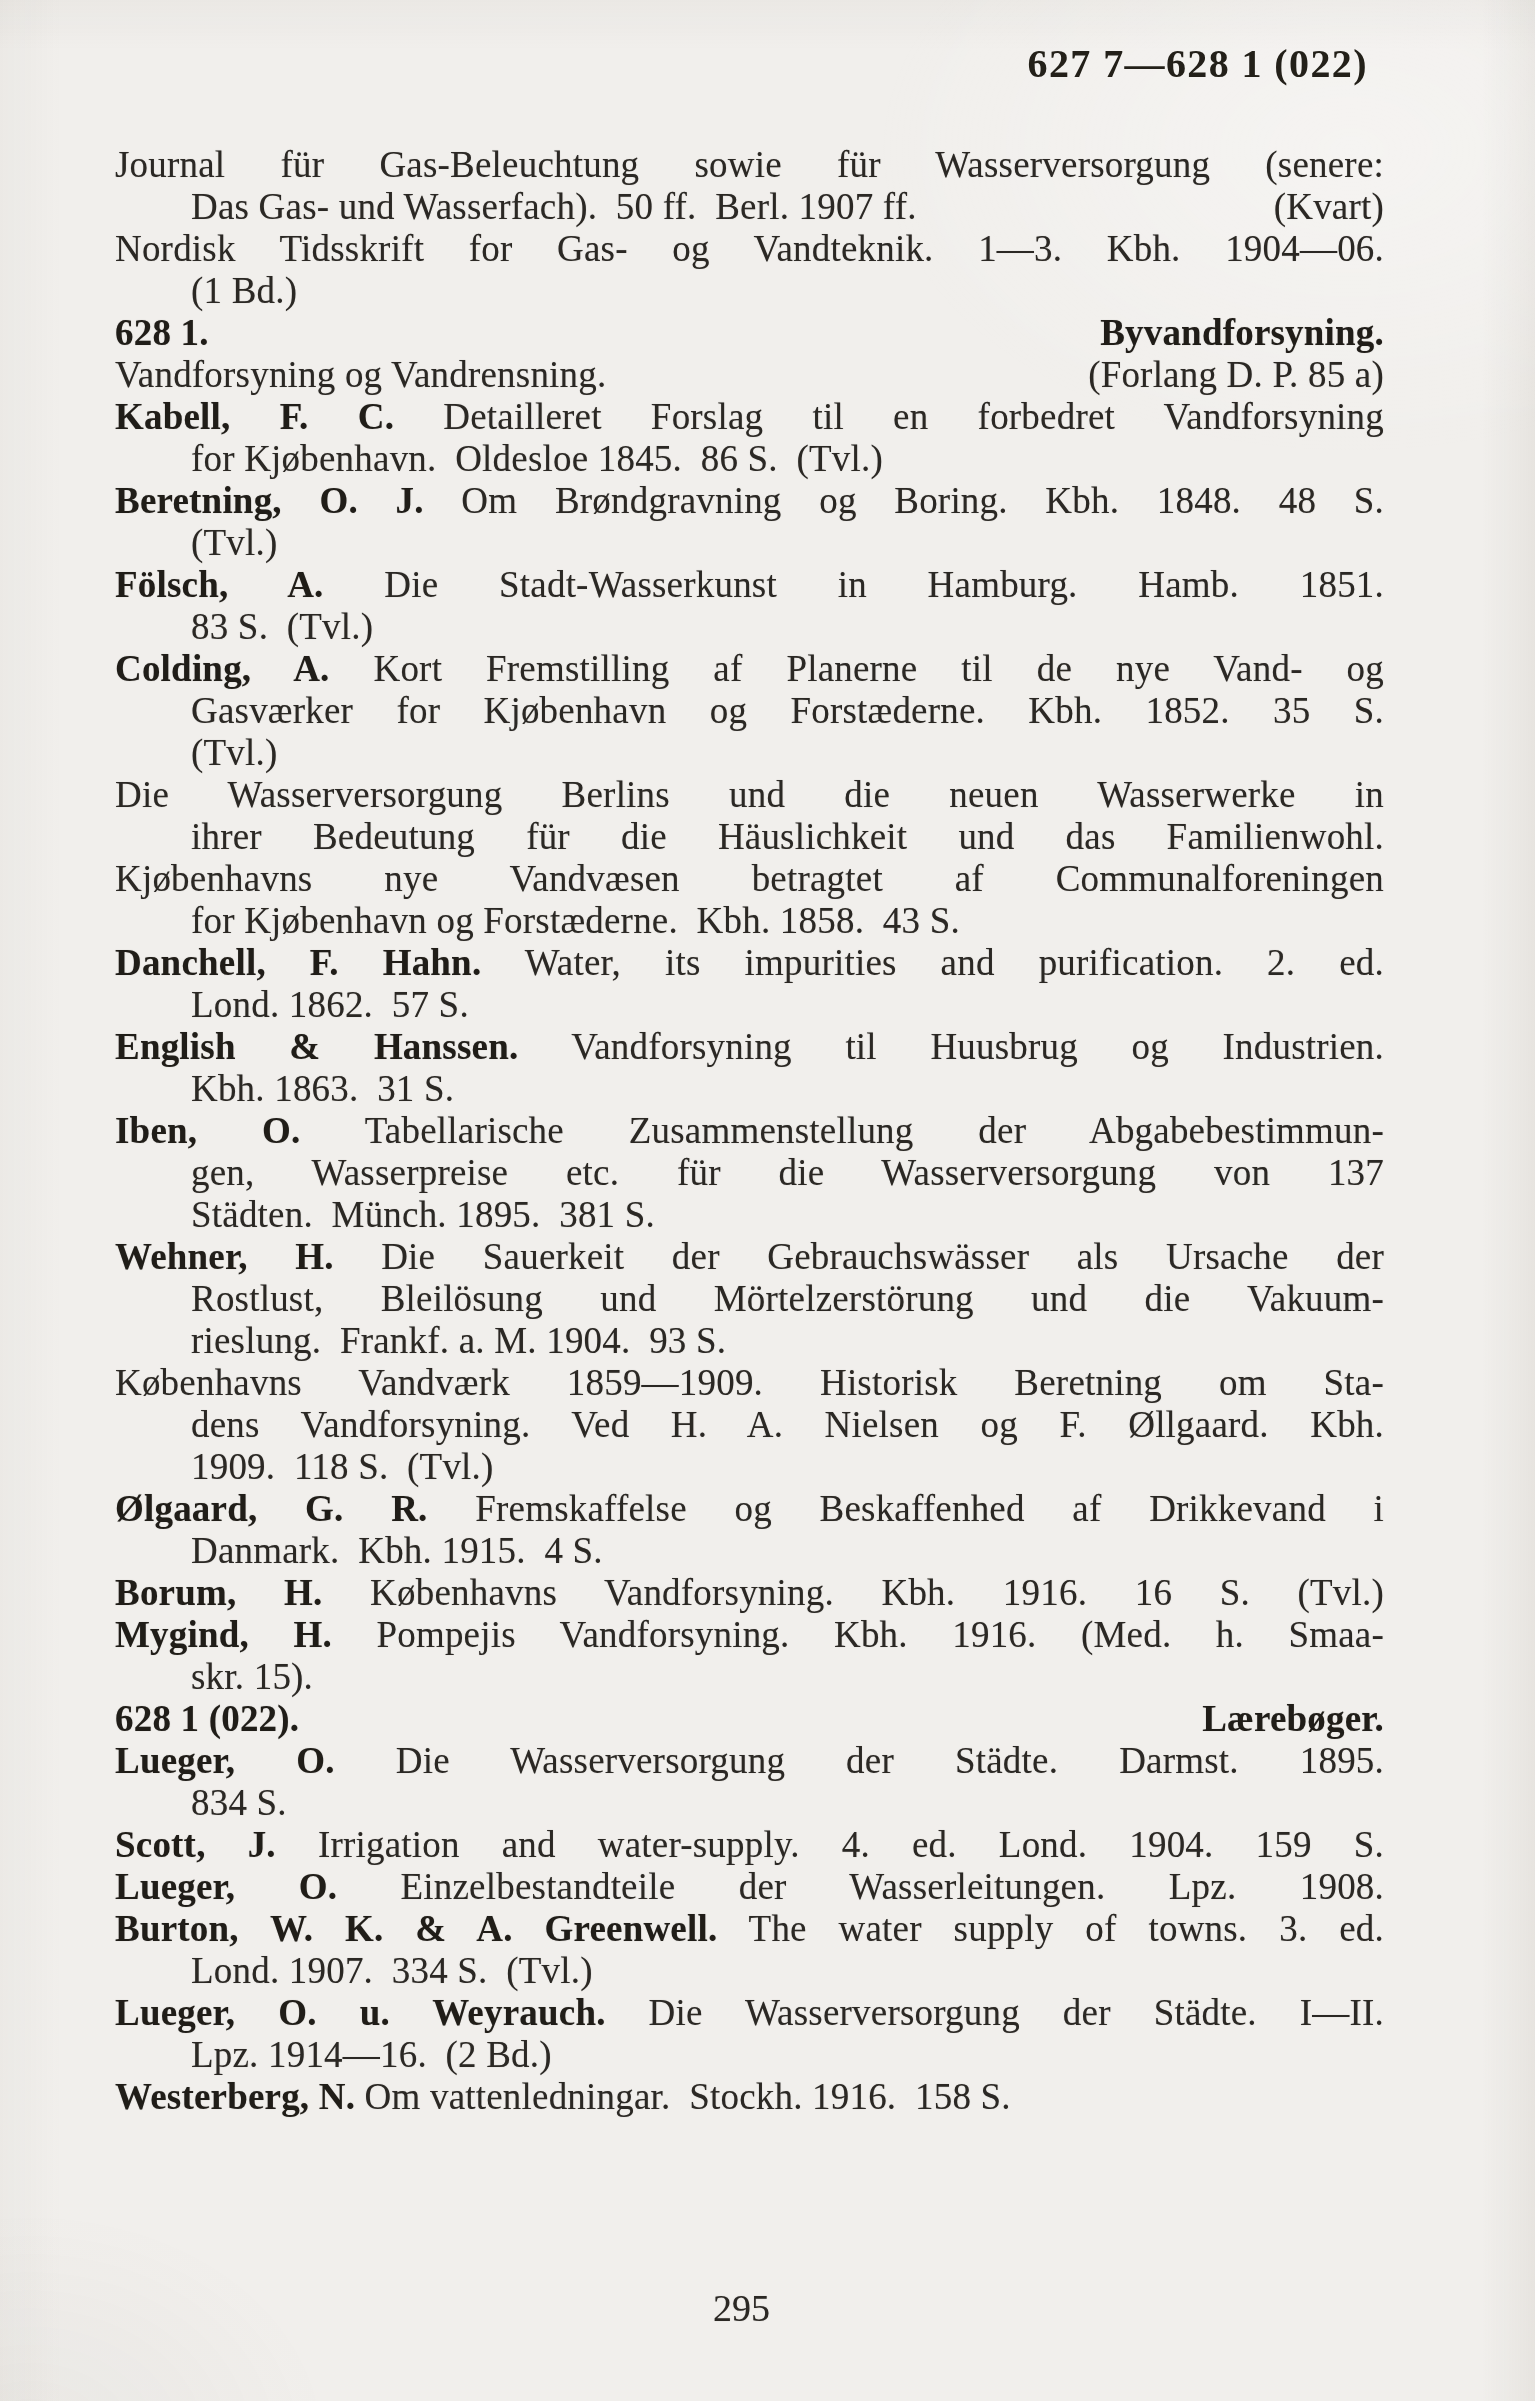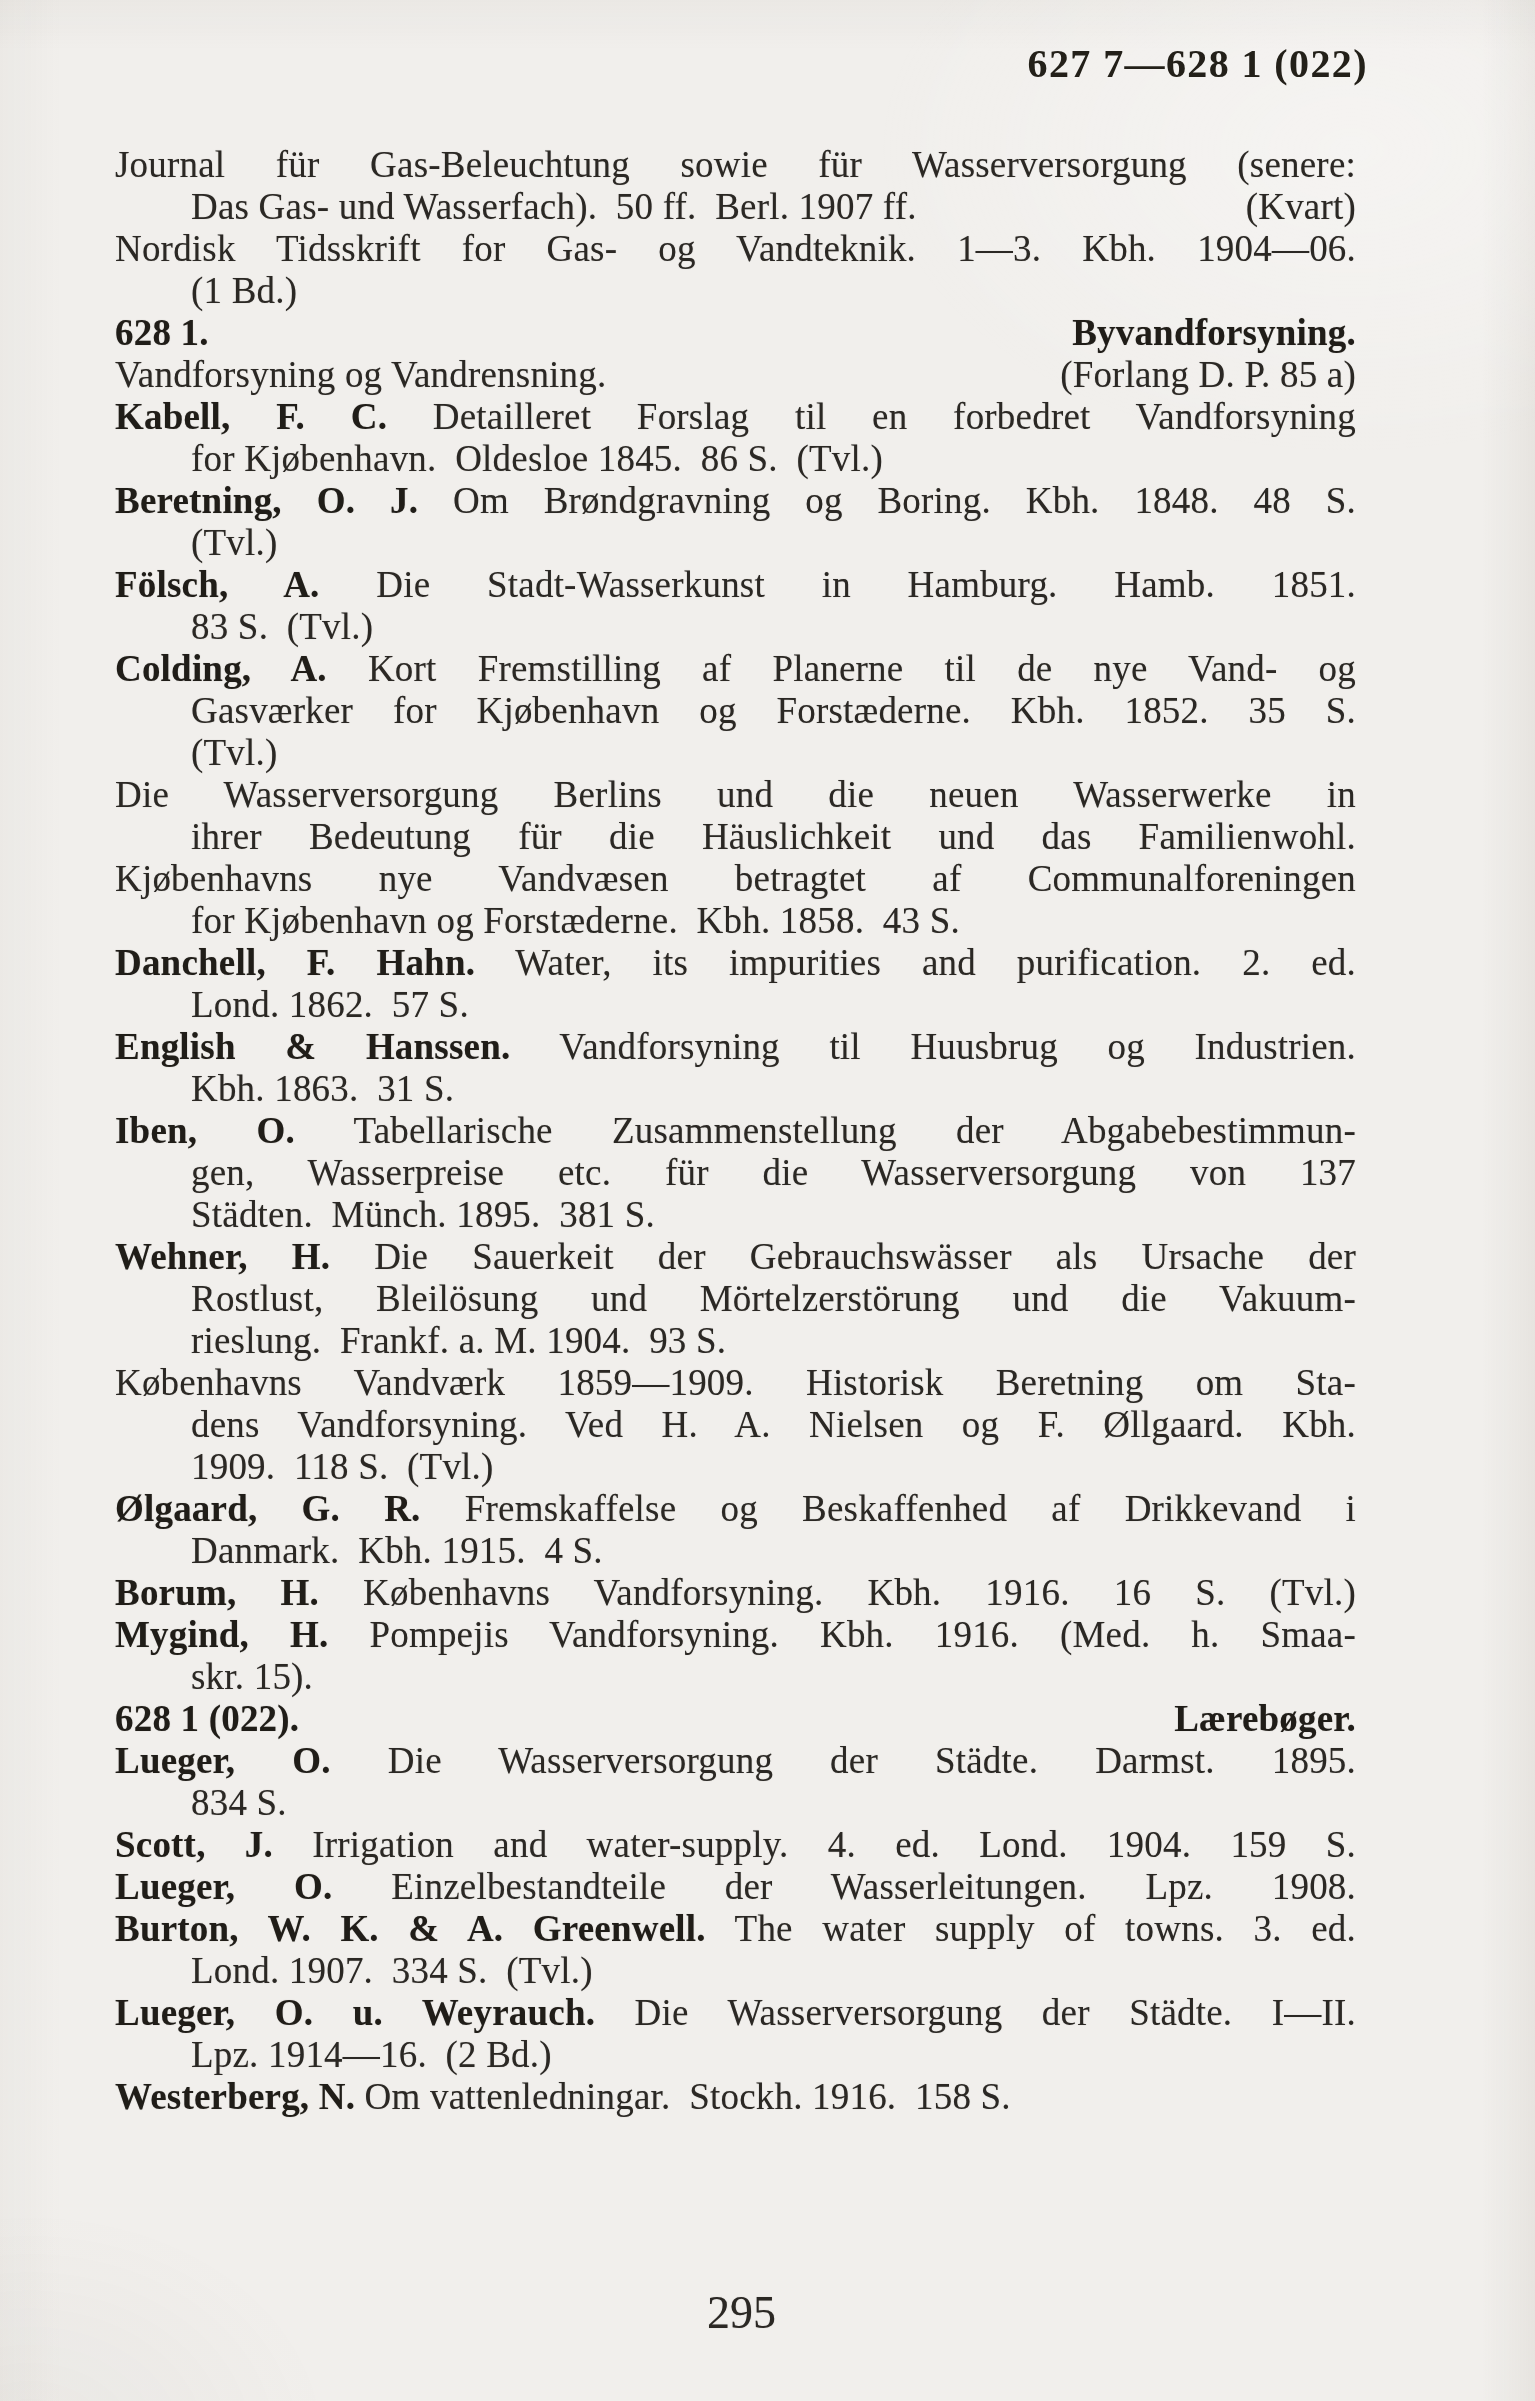--- a/index.html
+++ b/index.html
@@ -24,40 +24,40 @@
     position:absolute;
     top:40px;left:115px;right:168px;
     text-align:right;
     font-weight:bold;
     font-size:40px;
     letter-spacing:1.4px;
     color:#232019;
   }
   .content{
     position:absolute;
-    top:144px;left:115px;right:180px;
+    top:144px;left:115px;right:152px;
   }
   .line{
     font-size:37px;
     line-height:42px;
     min-height:42px;
     text-shadow:0 0 1px rgba(43,40,36,.30);
     letter-spacing:0.2px;
   }
   .line b{color:#201d18;}
   .ind{padding-left:76px;}
   .just{text-align:justify;text-align-last:justify;}
   .split{display:flex;justify-content:space-between;align-items:flex-start;}
   .split .right-seg{white-space:nowrap;padding-left:29px;}
   .sect{font-weight:bold;color:#201d18;}
   .page-number{
     position:absolute;
     top:2286px;left:115px;right:168px;
     text-align:center;
-    font-size:46px;
+    font-size:38px;
     text-shadow:0 0 1px rgba(43,40,36,.30);
   }
 </style>
 </head>
 <body>
 
 <div class="page-header">627 7—628 1 (022)</div>
 
 <div class="content">
     <div class="line just">Journal für Gas-Beleuchtung sowie für Wasserversorgung (senere:</div>

